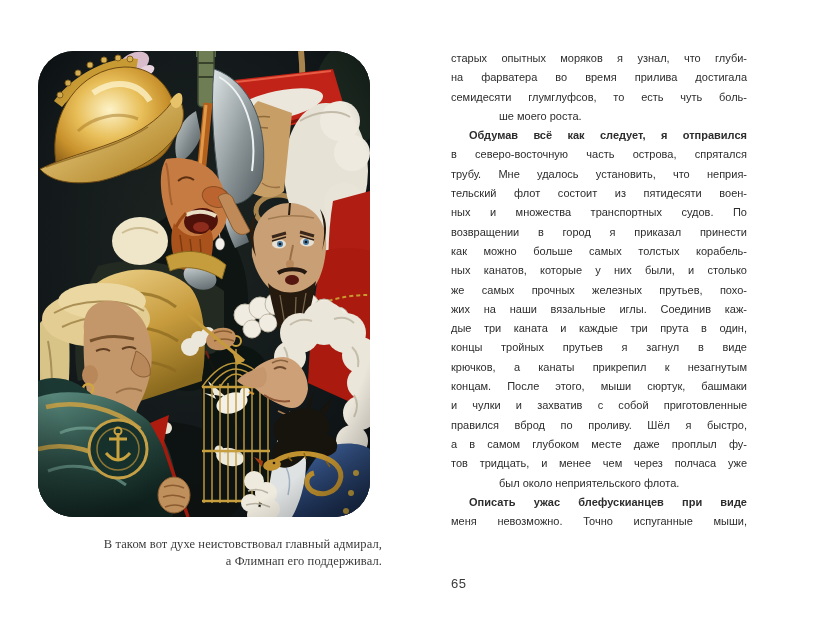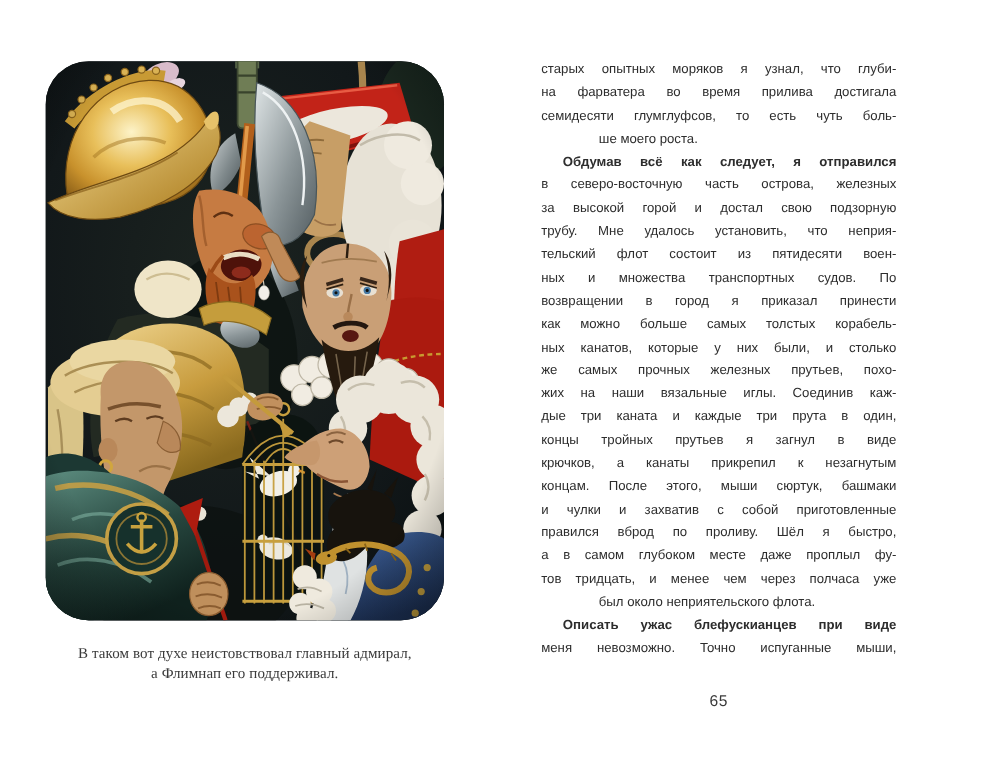--- a/index.html
+++ b/index.html
@@ -14,38 +14,38 @@
   .illustration{
     position:absolute;left:38px;top:51px;width:332px;height:466px;
     border-radius:36px;overflow:hidden;background:#11171a;
   }
   .illustration svg{display:block;width:100%;height:100%;}
 
   .caption{
     position:absolute;left:26px;top:536px;width:356px;
     font-family:"Liberation Serif", serif;
     font-size:12.5px;line-height:17px;color:#3b3b3b;
-    text-align:center;letter-spacing:.1px;
+    text-align:right;letter-spacing:.1px;
   }
 
   
   .textcol{
     position:absolute;left:451px;top:49px;width:296px;
     font-size:11px;line-height:19.3px;color:#2d2d2d;
   }
   .textcol .line{
     text-align:justify;text-align-last:justify;text-justify:inter-word;
     height:19.3px;white-space:normal;
   }
   .textcol .line.end{text-align-last:left;margin-left:48px;}
   .textcol .line.indent{text-indent:18px;font-weight:bold;}
 
   .pagenum{
     position:absolute;left:451px;top:576px;width:296px;
-    text-align:center;font-size:13px;color:#3a3a3a;letter-spacing:.5px;
+    text-align:left;font-size:13px;color:#3a3a3a;letter-spacing:.5px;
   }
 </style>
 </head>
 <body>
 
 <div class="spread">
 
   <div class="illustration">
     <svg viewBox="0 0 332 466" xmlns="http://www.w3.org/2000/svg" preserveAspectRatio="none">
       <defs>
@@ -385,22 +385,21 @@
     <div>В таком вот духе неистовствовал главный адмирал,</div>
     <div>а Флимнап его поддерживал.</div>
   </div>
 
   <div class="textcol">
       <div class="line">старых опытных моряков я узнал, что глуби-</div>
       <div class="line">на фарватера во время прилива достигала</div>
       <div class="line">семидесяти глумглуфсов, то есть чуть боль-</div>
       <div class="line end">ше моего роста.</div>
       <div class="line indent">Обдумав всё как следует, я отправился</div>
-      <div class="line">в северо-восточную часть острова, железных</div>
-      <div class="line">за высокой горой и достал свою подзорную</div>
+      <div class="line">в северо-восточную часть острова, спрятался</div>
       <div class="line">трубу. Мне удалось установить, что неприя-</div>
       <div class="line">тельский флот состоит из пятидесяти воен-</div>
       <div class="line">ных и множества транспортных судов. По</div>
       <div class="line">возвращении в город я приказал принести</div>
       <div class="line">как можно больше самых толстых корабель-</div>
       <div class="line">ных канатов, которые у них были, и столько</div>
       <div class="line">же самых прочных железных прутьев, похо-</div>
       <div class="line">жих на наши вязальные иглы. Соединив каж-</div>
       <div class="line">дые три каната и каждые три прута в один,</div>
       <div class="line">концы тройных прутьев я загнул в виде</div>

